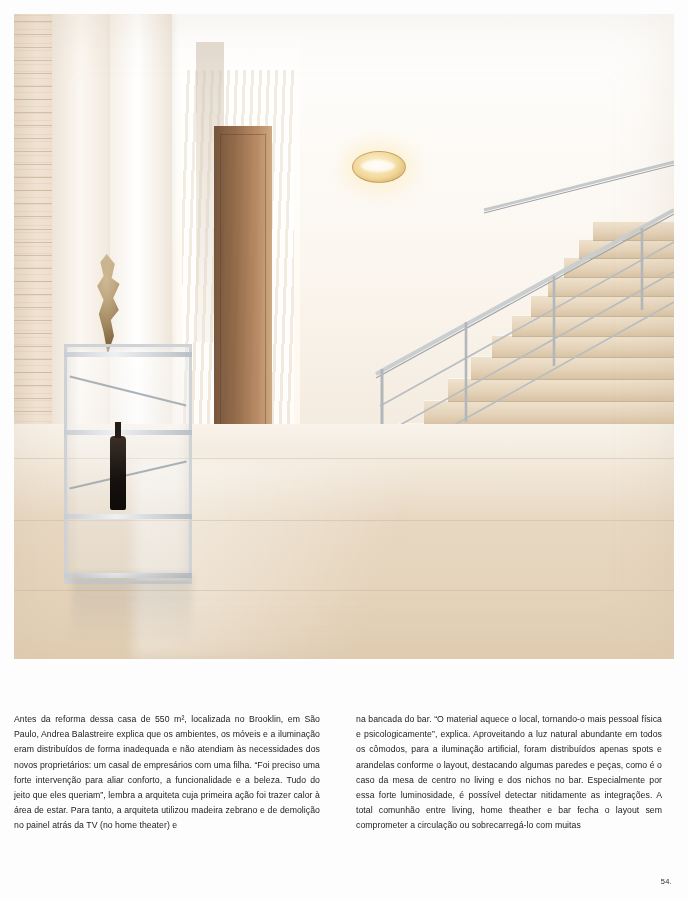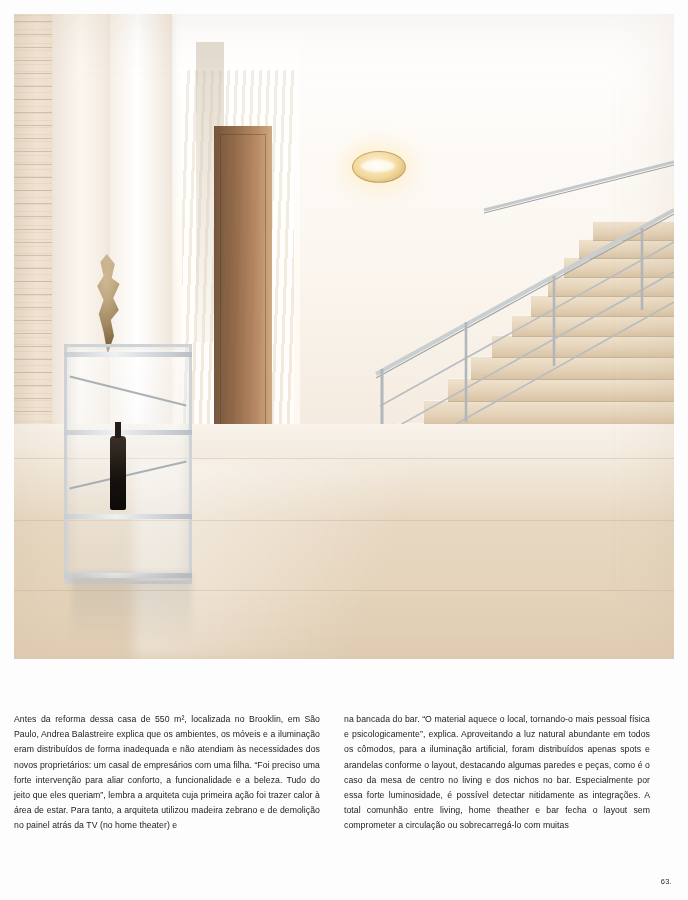--- a/index.html
+++ b/index.html
@@ -323,21 +323,21 @@
     pointer-events: none;
   }
 
   
   .text-area {
     position: absolute;
     left: 14px;
     top: 712px;
     width: 660px;
     display: flex;
-    gap: 24px;
+    gap: 36px;
   }
   .col {
     width: 306px;
     font-size: 8.7px;
     line-height: 15.2px;
     color: #1b1b1b;
     text-align: justify;
     letter-spacing: 0.05px;
   }
   .col p {
@@ -434,14 +434,14 @@
 
   <div class="text-area">
     <div class="col">
       <p>Antes da reforma dessa casa de 550 m², localizada no Brooklin, em São Paulo, Andrea Balastreire explica que os ambientes, os móveis e a iluminação eram distribuídos de forma inadequada e não atendiam às necessidades dos novos proprietários: um casal de empresários com uma filha. “Foi preciso uma forte intervenção para aliar conforto, a funcionalidade e a beleza. Tudo do jeito que eles queriam”, lembra a arquiteta cuja primeira ação foi trazer calor à área de estar. Para tanto, a arquiteta utilizou madeira zebrano e de demolição no painel atrás da TV (no home theater) e</p>
     </div>
     <div class="col">
       <p>na bancada do bar. “O material aquece o local, tornando-o mais pessoal física e psicologicamente”, explica. Aproveitando a luz natural abundante em todos os cômodos, para a iluminação artificial, foram distribuídos apenas spots e arandelas conforme o layout, destacando algumas paredes e peças, como é o caso da mesa de centro no living e dos nichos no bar. Especialmente por essa forte luminosidade, é possível detectar nitidamente as integrações. A total comunhão entre living, home theather e bar fecha o layout sem comprometer a circulação ou sobrecarregá-lo com muitas</p>
     </div>
   </div>
 
-  <div class="folio">63.</div>
+  <div class="folio">54.</div>
 </div>
 
 </body></html>

